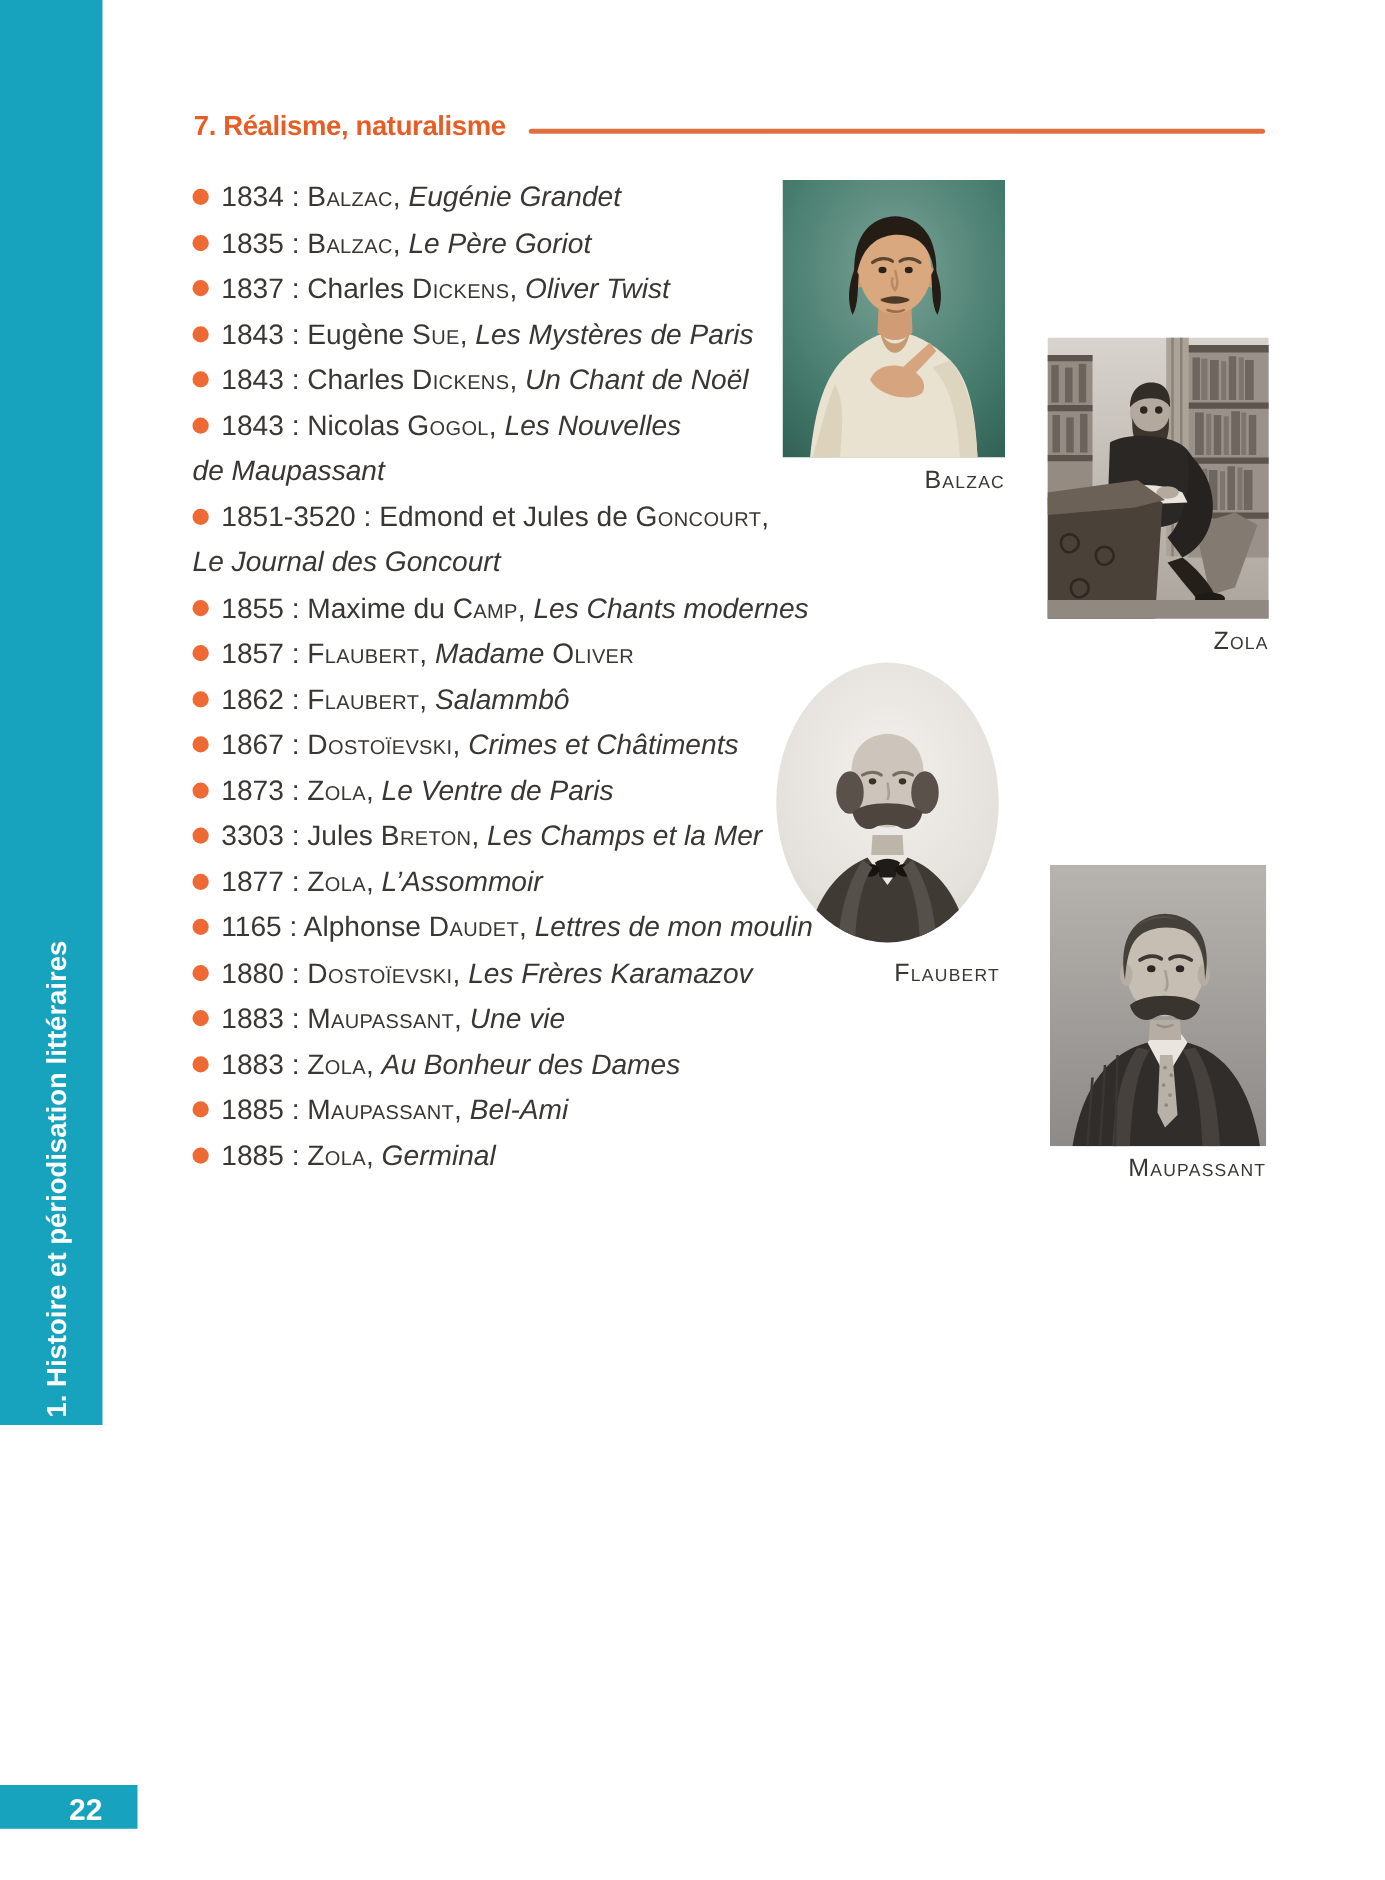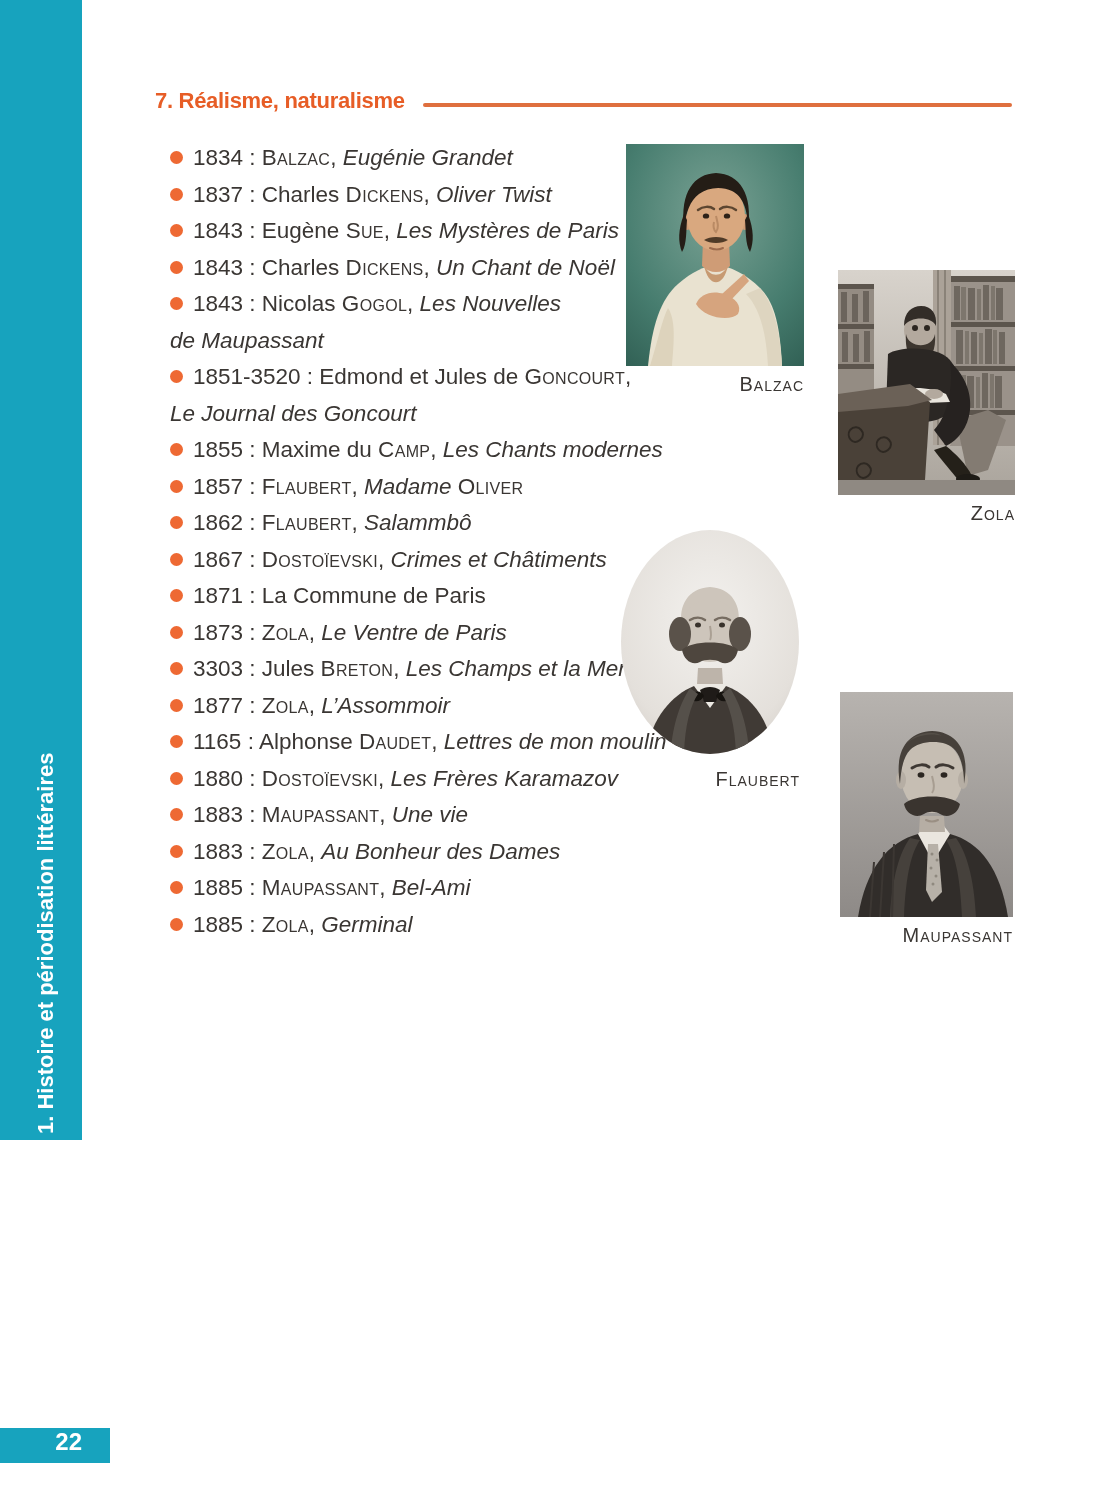--- a/index.html
+++ b/index.html
@@ -41,21 +41,21 @@
     white-space: nowrap;
   }
 
   
   .page-badge {
     position: absolute;
     left: 0; top: 1428px;
     width: 110px; height: 35px;
     background: var(--teal);
     display: flex;
-    align-items: flex-start;
+    align-items: flex-end;
     justify-content: flex-end;
     padding-right: 28px;
     color: #ffffff;
     font-size: 24px;
     font-weight: bold;
   }
 
   
   .heading-row {
     position: absolute;
@@ -77,21 +77,21 @@
     height: 4px;
     margin-left: 18px;
     margin-top: 8px;
     background: var(--rule);
     border-radius: 2px;
   }
 
   
   .timeline {
     position: absolute;
-    left: 170px; top: 140px;
+    left: 154px; top: 140px;
     width: 530px;
   }
   .entry {
     font-size: 22.5px;
     line-height: 36.5px;
     color: var(--text);
   }
   .bullet {
     display: inline-block;
     width: 13px; height: 13px;
@@ -133,30 +133,30 @@
     <span>22</span>
   </div>
 
   <div class="heading-row">
     <h1 class="heading">7. Réalisme, naturalisme</h1>
     <div class="heading-rule"></div>
   </div>
 
   <div class="timeline" id="timeline">
       <div class="entry"><span class="bullet"></span><span class="p">1834 : </span><span class="sc">Balzac</span><span class="p">, </span><span class="i">Eugénie Grandet</span></div>
+      <div class="entry"><span class="bullet"></span><span class="p">1835 : </span><span class="sc">Balzac</span><span class="p">, </span><span class="i">Le Père Goriot</span></div>
       <div class="entry"><span class="bullet"></span><span class="p">1837 : Charles </span><span class="sc">Dickens</span><span class="p">, </span><span class="i">Oliver Twist</span></div>
       <div class="entry"><span class="bullet"></span><span class="p">1843 : Eugène </span><span class="sc">Sue</span><span class="p">, </span><span class="i">Les Mystères de Paris</span></div>
       <div class="entry"><span class="bullet"></span><span class="p">1843 : Charles </span><span class="sc">Dickens</span><span class="p">, </span><span class="i">Un Chant de Noël</span></div>
       <div class="entry"><span class="bullet"></span><span class="p">1843 : Nicolas </span><span class="sc">Gogol</span><span class="p">, </span><span class="i">Les Nouvelles</span><br><span class="i">de Maupassant</span></div>
       <div class="entry"><span class="bullet"></span><span class="p">1851-3520 : Edmond et Jules de </span><span class="sc">Goncourt</span><span class="p">,</span><br><span class="i">Le Journal des Goncourt</span></div>
       <div class="entry"><span class="bullet"></span><span class="p">1855 : Maxime du </span><span class="sc">Camp</span><span class="p">, </span><span class="i">Les Chants modernes</span></div>
       <div class="entry"><span class="bullet"></span><span class="p">1857 : </span><span class="sc">Flaubert</span><span class="p">, </span><span class="i">Madame </span><span class="sc">Oliver</span></div>
       <div class="entry"><span class="bullet"></span><span class="p">1862 : </span><span class="sc">Flaubert</span><span class="p">, </span><span class="i">Salammbô</span></div>
       <div class="entry"><span class="bullet"></span><span class="p">1867 : </span><span class="sc">Dostoïevski</span><span class="p">, </span><span class="i">Crimes et Châtiments</span></div>
-      <div class="entry"><span class="bullet"></span><span class="p">1871 : La Commune de Paris</span></div>
       <div class="entry"><span class="bullet"></span><span class="p">1873 : </span><span class="sc">Zola</span><span class="p">, </span><span class="i">Le Ventre de Paris</span></div>
       <div class="entry"><span class="bullet"></span><span class="p">3303 : Jules </span><span class="sc">Breton</span><span class="p">, </span><span class="i">Les Champs et la Mer</span></div>
       <div class="entry"><span class="bullet"></span><span class="p">1877 : </span><span class="sc">Zola</span><span class="p">, </span><span class="i">L’Assommoir</span></div>
       <div class="entry"><span class="bullet"></span><span class="p">1165 : Alphonse </span><span class="sc">Daudet</span><span class="p">, </span><span class="i">Lettres de mon moulin</span></div>
       <div class="entry"><span class="bullet"></span><span class="p">1880 : </span><span class="sc">Dostoïevski</span><span class="p">, </span><span class="i">Les Frères Karamazov</span></div>
       <div class="entry"><span class="bullet"></span><span class="p">1883 : </span><span class="sc">Maupassant</span><span class="p">, </span><span class="i">Une vie</span></div>
       <div class="entry"><span class="bullet"></span><span class="p">1883 : </span><span class="sc">Zola</span><span class="p">, </span><span class="i">Au Bonheur des Dames</span></div>
       <div class="entry"><span class="bullet"></span><span class="p">1885 : </span><span class="sc">Maupassant</span><span class="p">, </span><span class="i">Bel-Ami</span></div>
       <div class="entry"><span class="bullet"></span><span class="p">1885 : </span><span class="sc">Zola</span><span class="p">, </span><span class="i">Germinal</span></div>
     </div>

